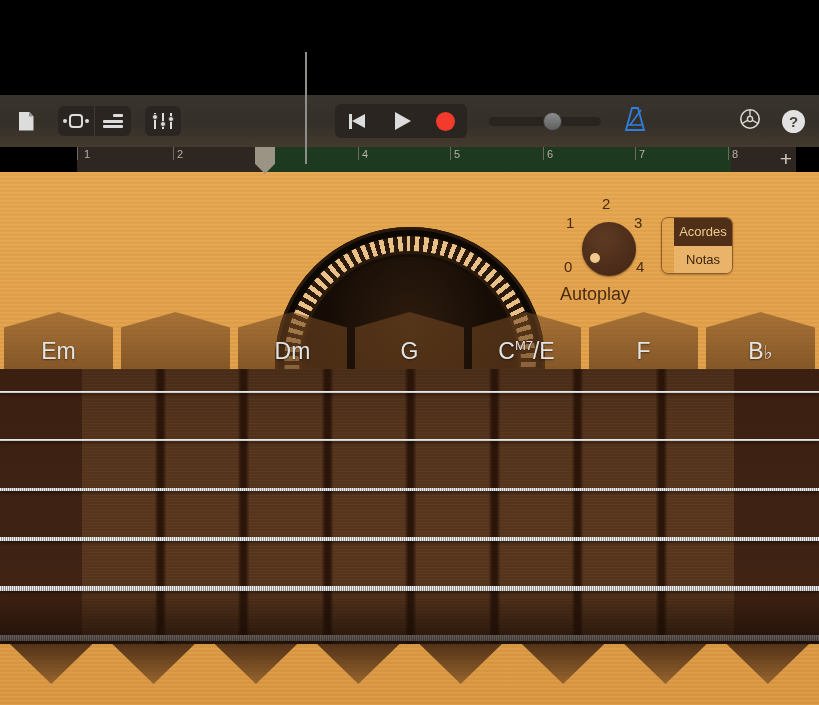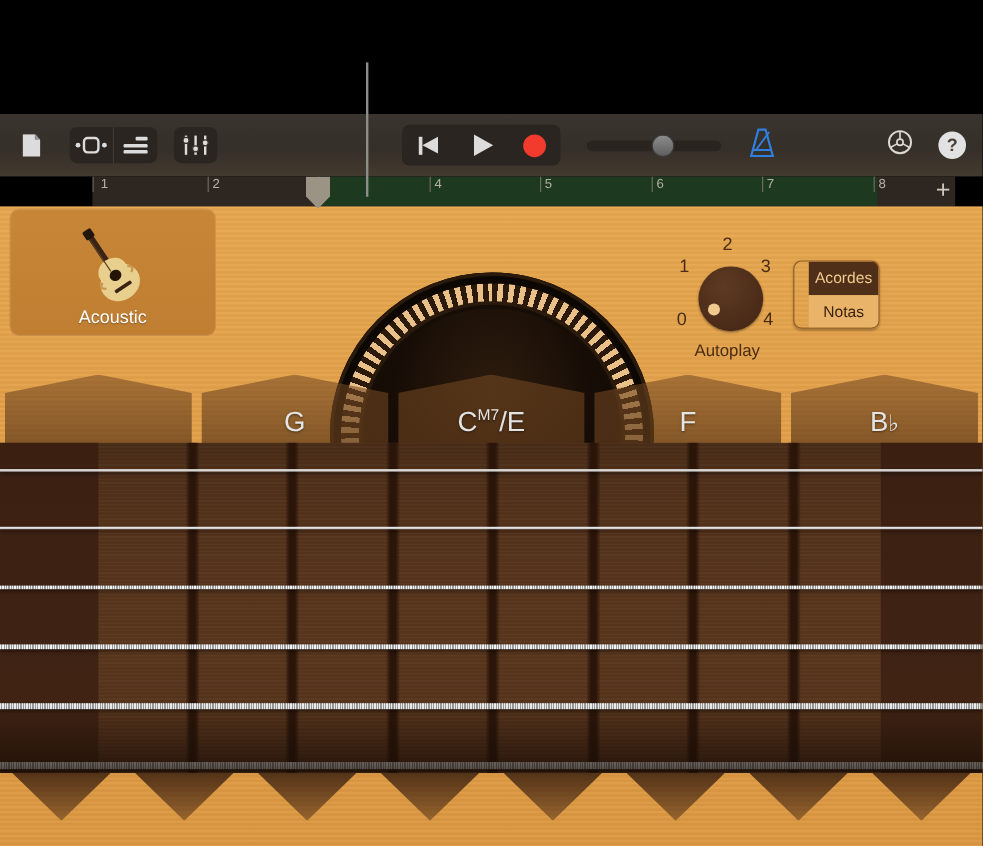--- a/index.html
+++ b/index.html
@@ -319,22 +319,22 @@
     color: #4a2c14;
   }
   .autoplay .nm.n0 { left: 4px;  top: 64px; }
   .autoplay .nm.n1 { left: 6px;  top: 20px; }
   .autoplay .nm.n2 { left: 42px; top: 1px; }
   .autoplay .nm.n3 { left: 74px; top: 20px; }
   .autoplay .nm.n4 { left: 76px; top: 64px; }
   .autoplay .cap {
     position: absolute;
     left: 0; right: 0; top: 90px;
-    text-align: center;
-    font-size: 14px;
+    text-align: left;
+    font-size: 18px;
     color: #4a2c14;
   }
 
   
   .modeswitch {
     position: absolute;
     left: 661px; top: 45px;
     width: 72px; height: 57px;
     border-radius: 7px;
     overflow: hidden;
@@ -550,36 +550,20 @@
     <div class="barnum" style="left:651px">8</div>
     <div class="barline" style="left:651px"></div>
     <div class="add-track">+</div>
   </div>
   <div class="playhead-marker">
     <div class="flag"></div>
   </div>
 
   <div class="stage">
 
-    <div class="instr-tile">
-      <svg class="guitar-art" width="112" height="74" viewBox="0 0 112 74">
-        <g transform="rotate(-34 56 37)">
-          <rect x="50" y="8" width="5" height="34" fill="#3a2416"></rect>
-          <rect x="48.5" y="2" width="8" height="8" rx="1.5" fill="#23160c"></rect>
-          <ellipse cx="52" cy="54" rx="17" ry="15" fill="#e8cf8e"></ellipse>
-          <ellipse cx="52" cy="43" rx="12.5" ry="11" fill="#e8cf8e"></ellipse>
-          <path d="M39.5 46 Q34 49 39.5 52" stroke="#c79a4f" stroke-width="2" fill="none"></path>
-          <path d="M64.5 46 Q70 49 64.5 52" stroke="#c79a4f" stroke-width="2" fill="none"></path>
-          <ellipse cx="52" cy="47" rx="5" ry="4.6" fill="#241507"></ellipse>
-          <rect x="44" y="57" width="16" height="3" rx="1" fill="#3a2416"></rect>
-          <rect x="50.2" y="10" width="1" height="32" fill="#5b4026"></rect>
-        </g>
-      </svg>
-      <div class="label">Acoustic</div>
-    </div>
 
     <div class="soundhole">
       <div class="ring"></div>
       <div class="rosette-out"></div>
       <div class="rosette-dash"></div>
       <div class="rosette-in"></div>
       <div class="hole"></div>
     </div>
 
     <div class="autoplay">
@@ -595,20 +579,28 @@
     </div>
 
     <div class="modeswitch">
       <div class="opt on">Acordes</div>
       <div class="opt off">Notas</div>
     </div>
 
     <div class="chords">
       <div class="chord">
         <div class="shape"></div>
+        <div class="name"><span>Em</span></div>
+      </div>
+      <div class="chord">
+        <div class="shape"></div>
+      </div>
+      <div class="chord">
+        <div class="shape"></div>
+        <div class="name"><span>Dm</span></div>
       </div>
       <div class="chord">
         <div class="shape"></div>
         <div class="name"><span>G</span></div>
       </div>
       <div class="chord">
         <div class="shape"></div>
         <div class="name"><span>C</span><sup>M7</sup><span>/E</span></div>
       </div>
       <div class="chord">

